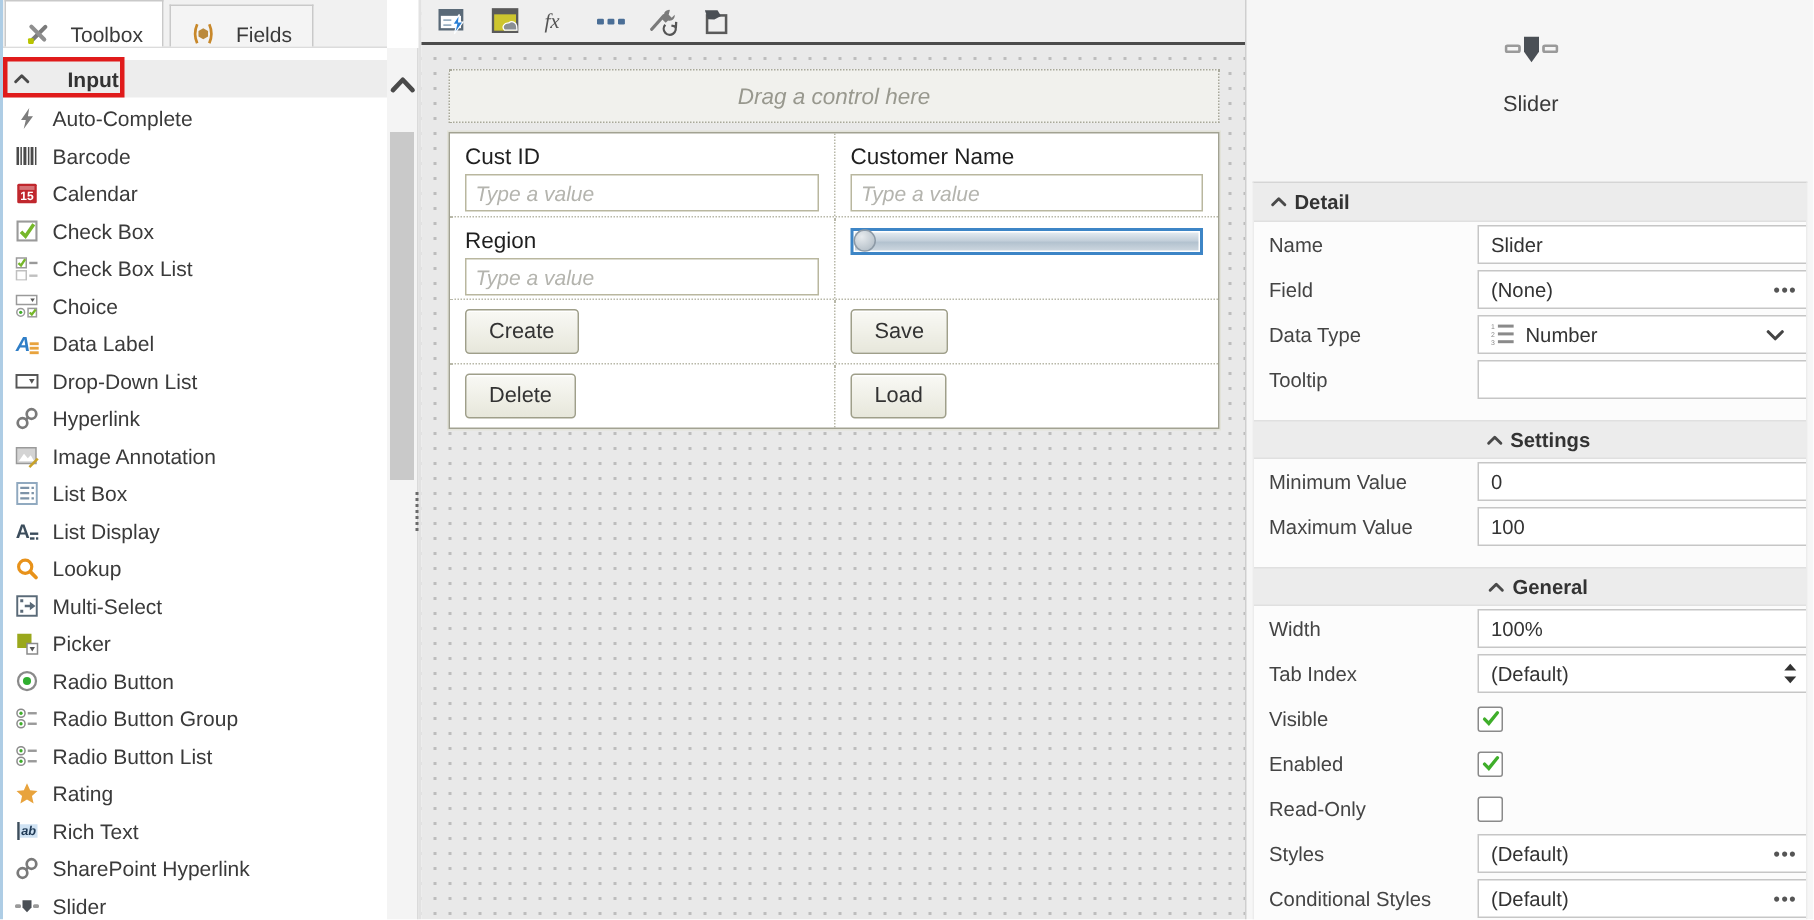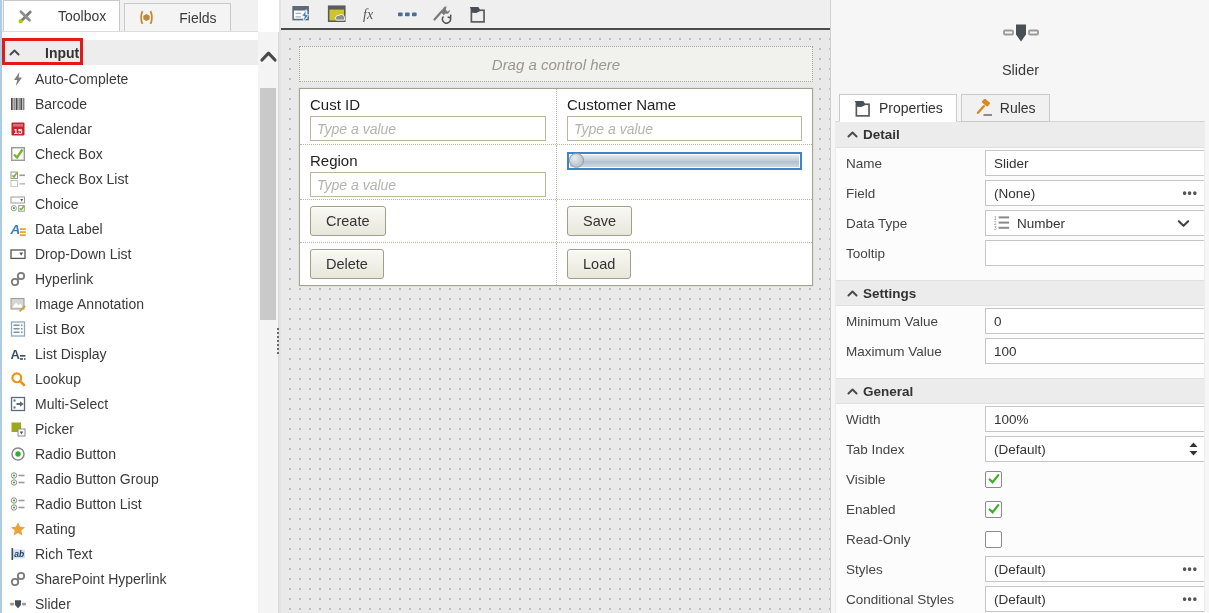--- a/index.html
+++ b/index.html
@@ -4,21 +4,21 @@
 <style>
   * { box-sizing: border-box; margin: 0; padding: 0; }
   html,body { width:1209px; height:613px; overflow:hidden;
     font-family:"Liberation Sans", sans-serif; background:#fff; position:relative; }
   .edge-line { position:absolute; left:0; top:0; width:2px; height:613px; background:#aecde5; z-index:50; }
 
   
   .toolbox { position:absolute; left:0; top:0; width:258px; height:613px; background:#fff; }
   .tabbar { position:absolute; left:0; top:0; width:258px; height:32px; background:#f1f1f1;
     border-bottom:1px solid #dcdcdc; display:flex; align-items:flex-end; padding-left:3px; }
-  .tab { display:flex; align-items:center; gap:24px; height:28px; padding:0 13px;
+  .tab { display:flex; align-items:flex-end; gap:13px; height:28px; padding:0 13px;
     border:1px solid #c9c9c9; border-bottom:none; background:#f4f4f4; font-size:14px; color:#3a3a3a;
     position:relative; margin-right:4px; cursor:default; }
   .tab.active { background:#fff; height:31px; z-index:2; }
   .ic { display:inline-flex; align-items:center; justify-content:center; }
   .ic svg { display:block; }
   .tb-sect { position:absolute; left:0; top:40px; width:258px; height:25px; background:#ededed;
     display:flex; align-items:center; gap:24px; padding-left:8px; font-size:14px; font-weight:bold; color:#333; }
   .red-box { position:absolute; left:2px; top:38px; width:81px; height:27px;
     border:3px solid #e01b1b; z-index:10; pointer-events:none; }
   .tb-items { position:absolute; left:0; top:66px; width:258px; bottom:0; overflow:hidden; }
@@ -78,21 +78,21 @@
   .ctrl-name { position:absolute; left:0; top:62px; width:379px; text-align:center; font-size:14.5px; color:#3a3a3a; }
   .ptabbar { position:absolute; left:8px; top:94px; height:28px; display:flex; z-index:3; }
   .ptab { display:flex; align-items:center; gap:7px; padding:0 13px; border:1px solid #c9c9c9;
     background:#f1f1f1; font-size:14px; color:#333; margin-right:4px; height:28px; }
   .ptab.active { background:#fff; border-bottom-color:#fff; }
   .pcontent { position:absolute; left:4px; right:4px; top:121px; bottom:0; background:#fcfcfc;
     border-top:1px solid #d5d5d5; border-left:1px solid #ececec; border-right:1px solid #ececec;
     overflow:hidden; z-index:2; }
   .psect { height:26px; background:#ececec; display:flex; align-items:center; gap:4px;
     padding-left:10px; font-size:13.5px; font-weight:bold; color:#333; border-bottom:1px solid #e0e0e0; }
-  .psect.gap { margin-top:12px; border-top:1px solid #e0e0e0; }
+  .psect.gap { margin-top:12px; border-top:1px solid #e0e0e0;justify-content:center; }
   .prow { display:flex; align-items:center; height:30px; padding-left:10px; }
   .plabel { width:139px; font-size:13.5px; color:#444; flex:none; }
   .pctrl { width:222px; flex:none; }
   .pinput { width:100%; height:26px; border:1px solid #c6c6c6; background:#fff; font-size:13.5px;
     color:#333; padding:0 8px; font-family:"Liberation Sans", sans-serif; }
   div.pinput { display:flex; align-items:center; }
   .pv { flex:1; }
   .dots { color:#555; font-weight:bold; font-size:12px; letter-spacing:1px; padding-left:4px; cursor:default; }
   .ddchev { display:flex; align-items:center; }
   .dd .ic { margin-right:7px; }
@@ -507,41 +507,20 @@
   <div class="ctrl-icon">
     <span class="ic">
         <svg width="36" height="22" viewBox="0 0 36 22">
           <rect x="1" y="8.5" width="9" height="4" rx="1" fill="none" stroke="#9a9a9a" stroke-width="1.8"></rect>
           <rect x="26" y="8.5" width="9" height="4" rx="1" fill="none" stroke="#9a9a9a" stroke-width="1.8"></rect>
           <path d="M13 2.5 h10 v10 l-5 7 -5 -7 z" fill="#4a4f55"></path>
         </svg>
       </span>
   </div>
   <div class="ctrl-name">Slider</div>
-  <div class="ptabbar">
-    <div class="ptab active">
-      <span class="ic">
-          <svg width="19" height="19" viewBox="0 0 18 18">
-            <rect x="3.2" y="5" width="12" height="11" fill="none" stroke="#5a5a5a" stroke-width="1.6"></rect>
-            <path d="M1.8 1.8 L9.8 1.8 L12 5.4 L7.8 7.6 L3.8 7.4 Z" fill="#4a4f55"></path>
-          </svg>
-        </span>
-      <span>Properties</span>
-    </div>
-    <div class="ptab">
-      <span class="ic">
-          <svg width="18" height="18" viewBox="0 0 18 18">
-            <rect x="7.2" y="0.8" width="7.5" height="5" rx="1" transform="rotate(40 10.5 3.5)" fill="#d68b1f"></rect>
-            <path d="M8.8 7.2 L3 13.8" stroke="#d68b1f" stroke-width="2.4" stroke-linecap="round"></path>
-            <rect x="8.5" y="15" width="8.5" height="2" fill="#8a8a8a"></rect>
-          </svg>
-        </span>
-      <span>Rules</span>
-    </div>
-  </div>
   <div class="pcontent" id="prop-sections">
       <div class="psect">
         <span class="ic">
           <svg width="13" height="13" viewBox="0 0 16 16">
             <path d="M3 10.5 L8 5.5 L13 10.5" stroke="#4a4a4a" stroke-width="2.4" fill="none" stroke-linecap="round" stroke-linejoin="round"></path>
           </svg>
         </span>
         <span>Detail</span>
       </div>
       <div class="prow">

